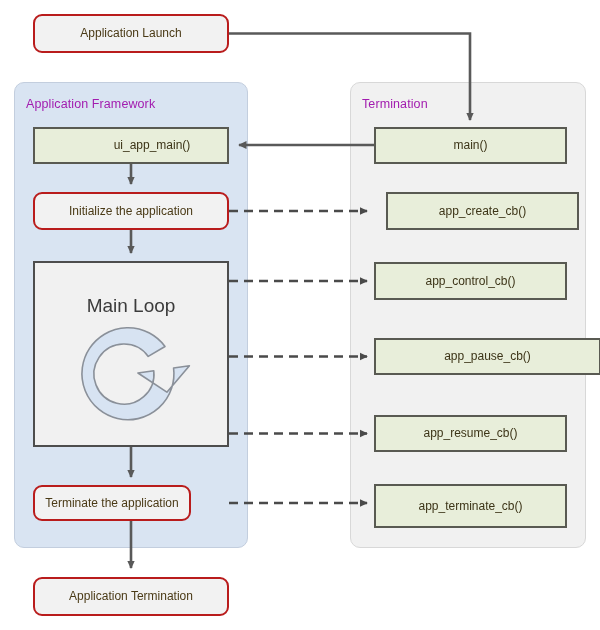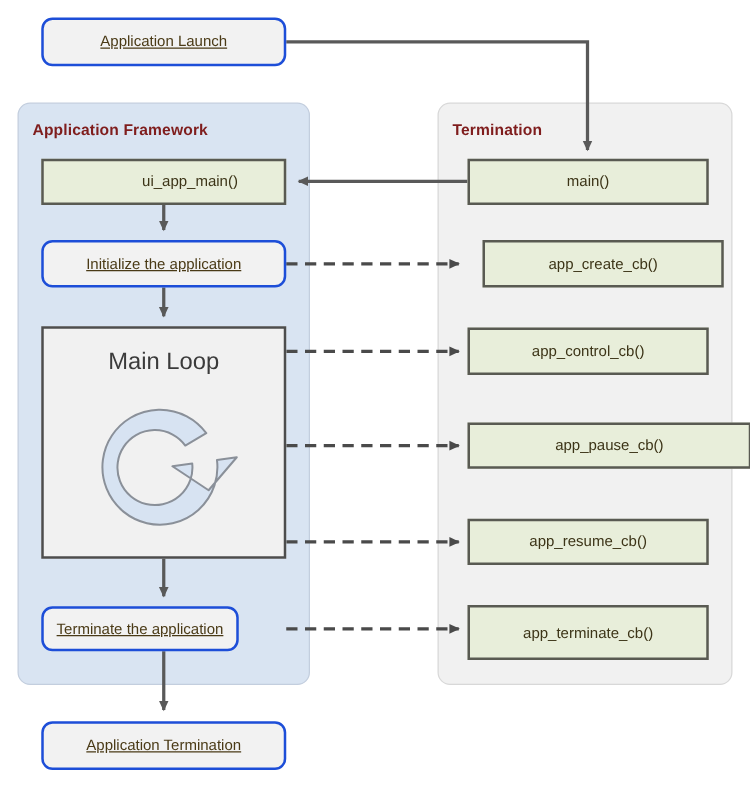--- a/index.html
+++ b/index.html
@@ -34,59 +34,58 @@
     background: #d9e4f2;
     border: 1px solid #c3cede;
   }
   .panel-application {
     background: #f1f1f1;
     border: 1px solid #d8d8d8;
   }
   .panel-title {
     position: absolute;
     font-size: 12.5px;
-    font-weight: bold;
-    color: #7f1d1d;
+    font-weight: normal;
+    color: #a21caf;
     letter-spacing: 0.1px;
     white-space: nowrap;
   }
   .node {
     position: absolute;
     box-sizing: border-box;
     display: flex;
     align-items: center;
     justify-content: center;
     text-align: center;
     font-size: 12px;
     color: #3a2f10;
     line-height: 1.2;
   }
   .node-rounded {
     background: #f2f2f2;
-    border: 2px solid #1d4ed8;
+    border: 2px solid #b91c1c;
     border-radius: 9px;
     color: #4a3a16;
-    text-decoration: underline;
   }
   .node-green {
     background: #e8eeda;
     border: 2px solid #595a52;
     color: #3c3417;
   }
   .node-loop {
     background: #f1f1f1;
     border: 2px solid #4d4d4d;
     border-radius: 0;
     display: block;
   }
   .loop-label {
     position: absolute;
     left: 0;
     right: 0;
-    top: 16px;
+    top: 32px;
     text-align: center;
     font-size: 19px;
     color: #3b3b3b;
   }
   .loop-glyph {
     position: absolute;
     left: 50%;
     transform: translateX(-50%);
     top: 52px;
   }

